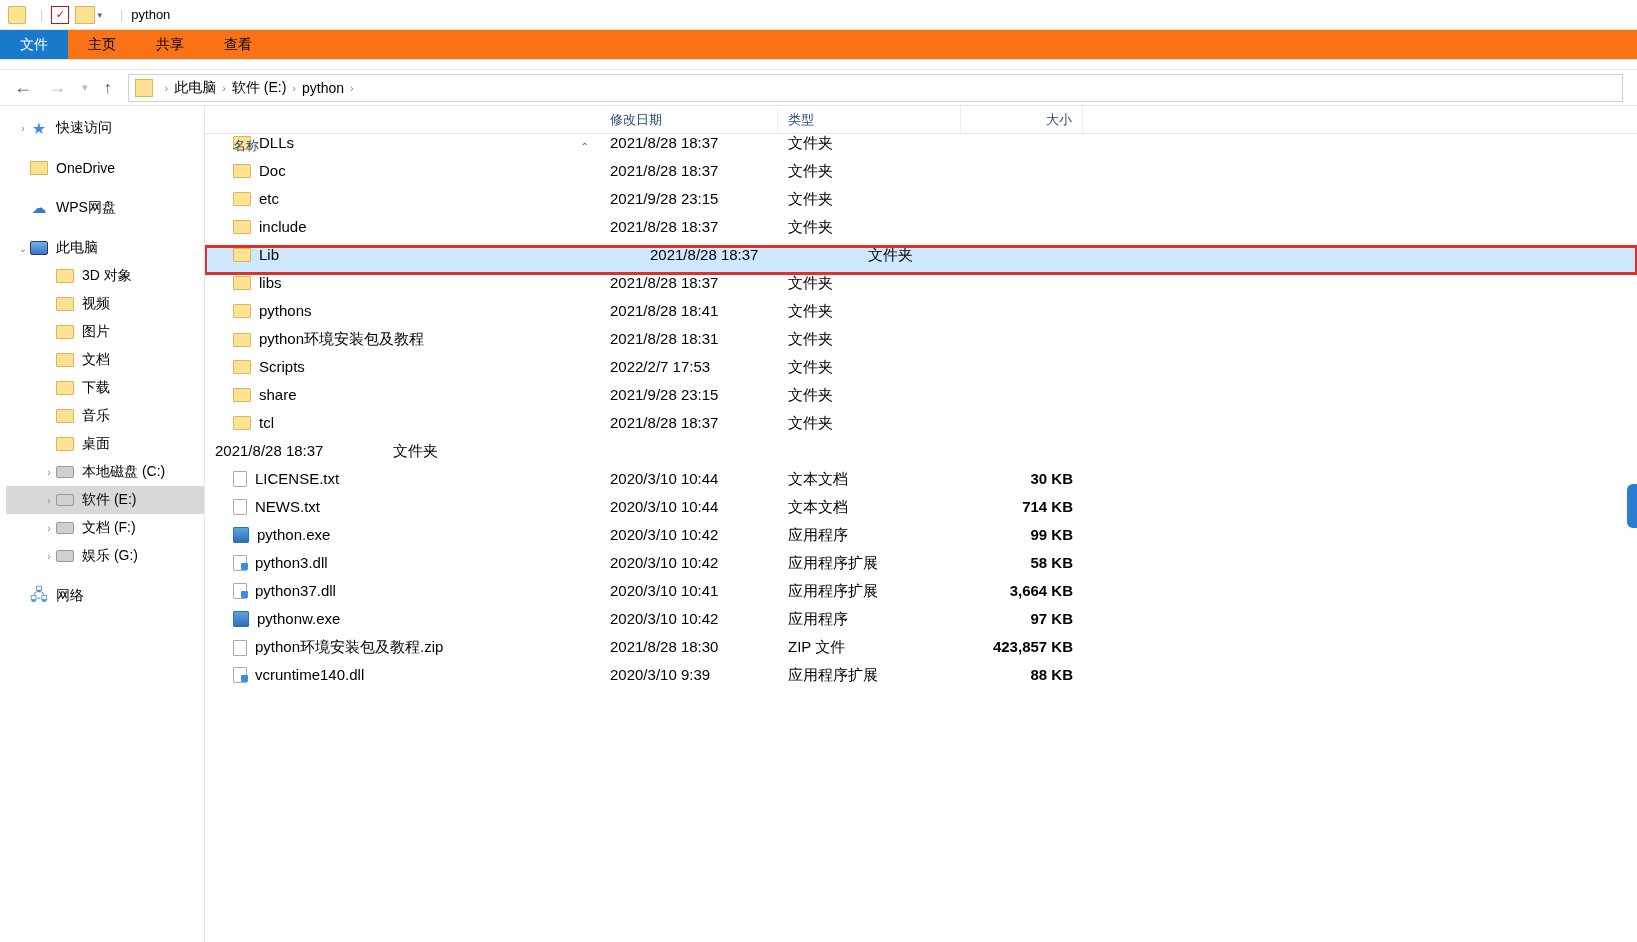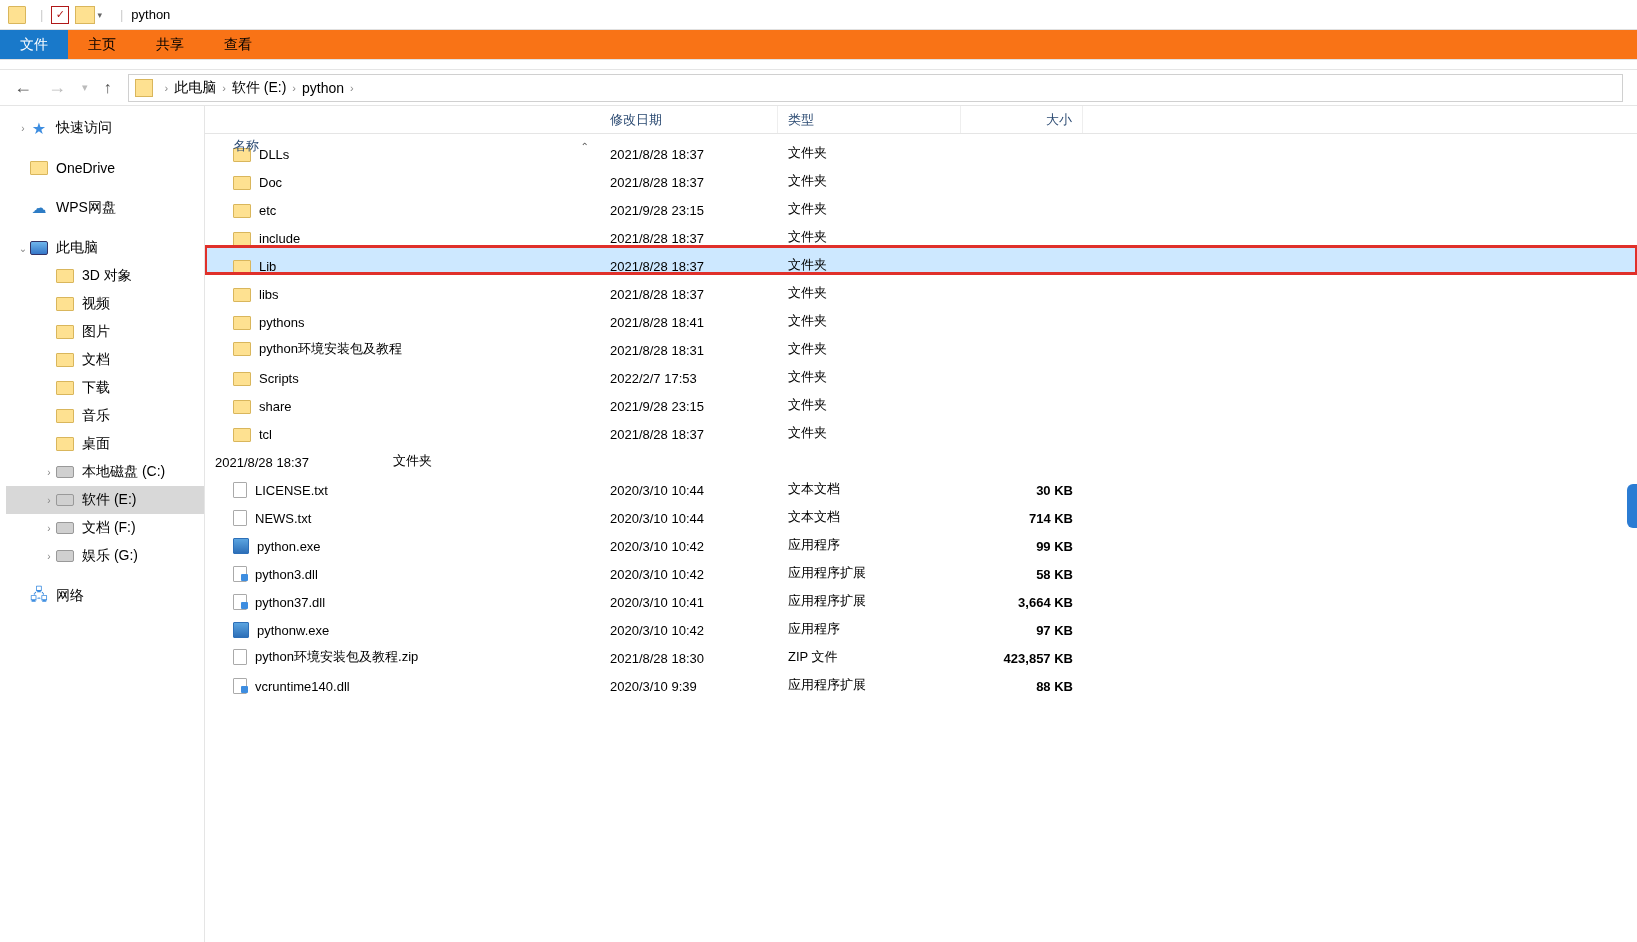--- a/index.html
+++ b/index.html
@@ -54,23 +54,23 @@
   
   .file-area { flex: 1; display: flex; flex-direction: column; overflow: hidden; }
   .file-header { display: flex; height: 28px; border-bottom: 1px solid #e5e5e5; font-size: 13px; color: #2b4a72; }
   .col-name { width: 395px; padding-left: 28px; display: flex; align-items: center; border-right: 1px solid #eee; position: relative; margin-top: 40px; }
   .col-date { width: 178px; padding-left: 10px; display: flex; align-items: center; border-right: 1px solid #eee; }
   .col-type { width: 183px; padding-left: 10px; display: flex; align-items: center; border-right: 1px solid #eee; }
   .col-size { width: 122px; padding-right: 10px; display: flex; align-items: center; justify-content: flex-end; border-right: 1px solid #eee; }
   .sort-caret { position: absolute; right: 10px; font-size: 10px; color: #555; }
   
   .file-list { flex: 1; overflow-y: auto; }
-  .row { display: flex; align-items: flex-end; height: 28px; font-size: 13px; }
+  .row { display: flex; align-items: flex-start; height: 28px; font-size: 15px; }
   .row.selected { background: #cde8ff; }
-  .row.highlight { outline: 3px solid #e0302a; outline-offset: -2px; }
+  .row.highlight { outline: 3px solid #e0302a; outline-offset: -2px; gap: 40px; }
   .cell-name { width: 395px; padding-left: 28px; display: flex; align-items: center; gap: 8px; }
   .cell-name .file-icon { width: 18px; height: 14px; flex-shrink: 0; }
   .file-icon.folder { background: #fee191; border: 1px solid #d9b65c; border-radius: 1px; }
   .file-icon.txt { background: #fff; border: 1px solid #aaa; border-radius: 1px; height: 16px; width: 14px; }
   .file-icon.exe { background: linear-gradient(#5ba4e0, #2d6fb8); border: 1px solid #2d6fb8; border-radius: 1px; height: 16px; width: 16px; }
   .file-icon.dll { background: #fff; border: 1px solid #aaa; border-radius: 1px; height: 16px; width: 14px; position: relative; }
   .file-icon.dll::after { content: ""; width: 7px; height: 7px; background: #3d8de0; position: absolute; bottom: 0; right: -2px; border-radius: 1px; }
   .file-icon.zip { background: #fff; border: 1px solid #aaa; border-radius: 1px; height: 16px; width: 14px; }
   .cell-date { width: 178px; padding-left: 10px; }
   .cell-type { width: 183px; padding-left: 10px; }

